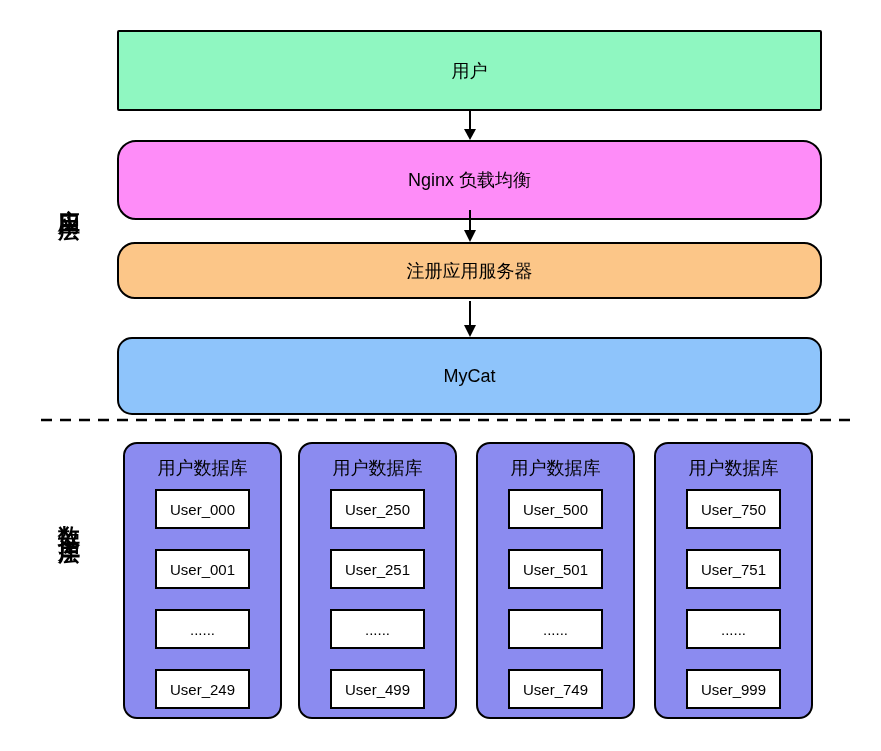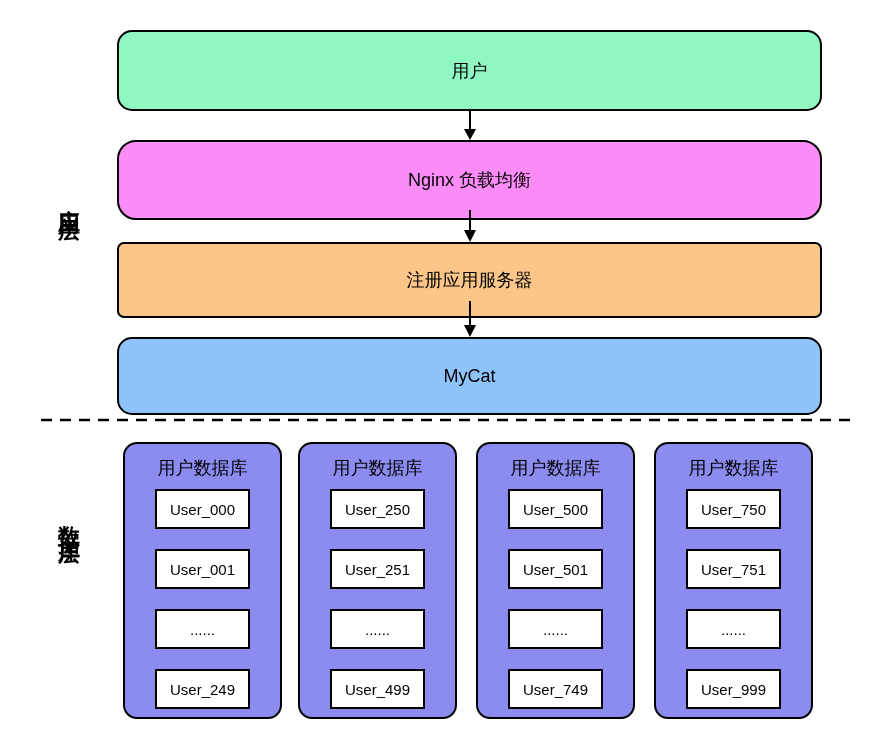--- a/index.html
+++ b/index.html
@@ -36,23 +36,23 @@
     position: absolute;
     left: 117px;
     width: 705px;
     box-sizing: border-box;
     border: 2px solid #000;
     display: flex;
     align-items: center;
     justify-content: center;
     font-size: 18px;
   }
-  .flow-box.user      { top: 30px;  height: 81px; border-radius: 15px; background: var(--user-box, #8FF7C1); }
+  .flow-box.user      { top: 30px;  height: 81px; border-radius: 2px; background: var(--user-box, #8FF7C1); }
   .flow-box.nginx     { top: 140px; height: 80px; border-radius: 19px; background: var(--nginx-box, #FE8CF8); }
-  .flow-box.appserver { top: 242px; height: 76px; border-radius: 7px;  background: var(--appserver-box, #FCC688); }
+  .flow-box.appserver { top: 242px; height: 57px; border-radius: 18px;  background: var(--appserver-box, #FCC688); }
   .flow-box.mycat     { top: 337px; height: 78px; border-radius: 15px; background: var(--mycat-box, #8EC4FB); }
 
   
   .overlay {
     position: absolute;
     left: 0; top: 0;
     width: 881px; height: 751px;
     pointer-events: none;
   }
 

